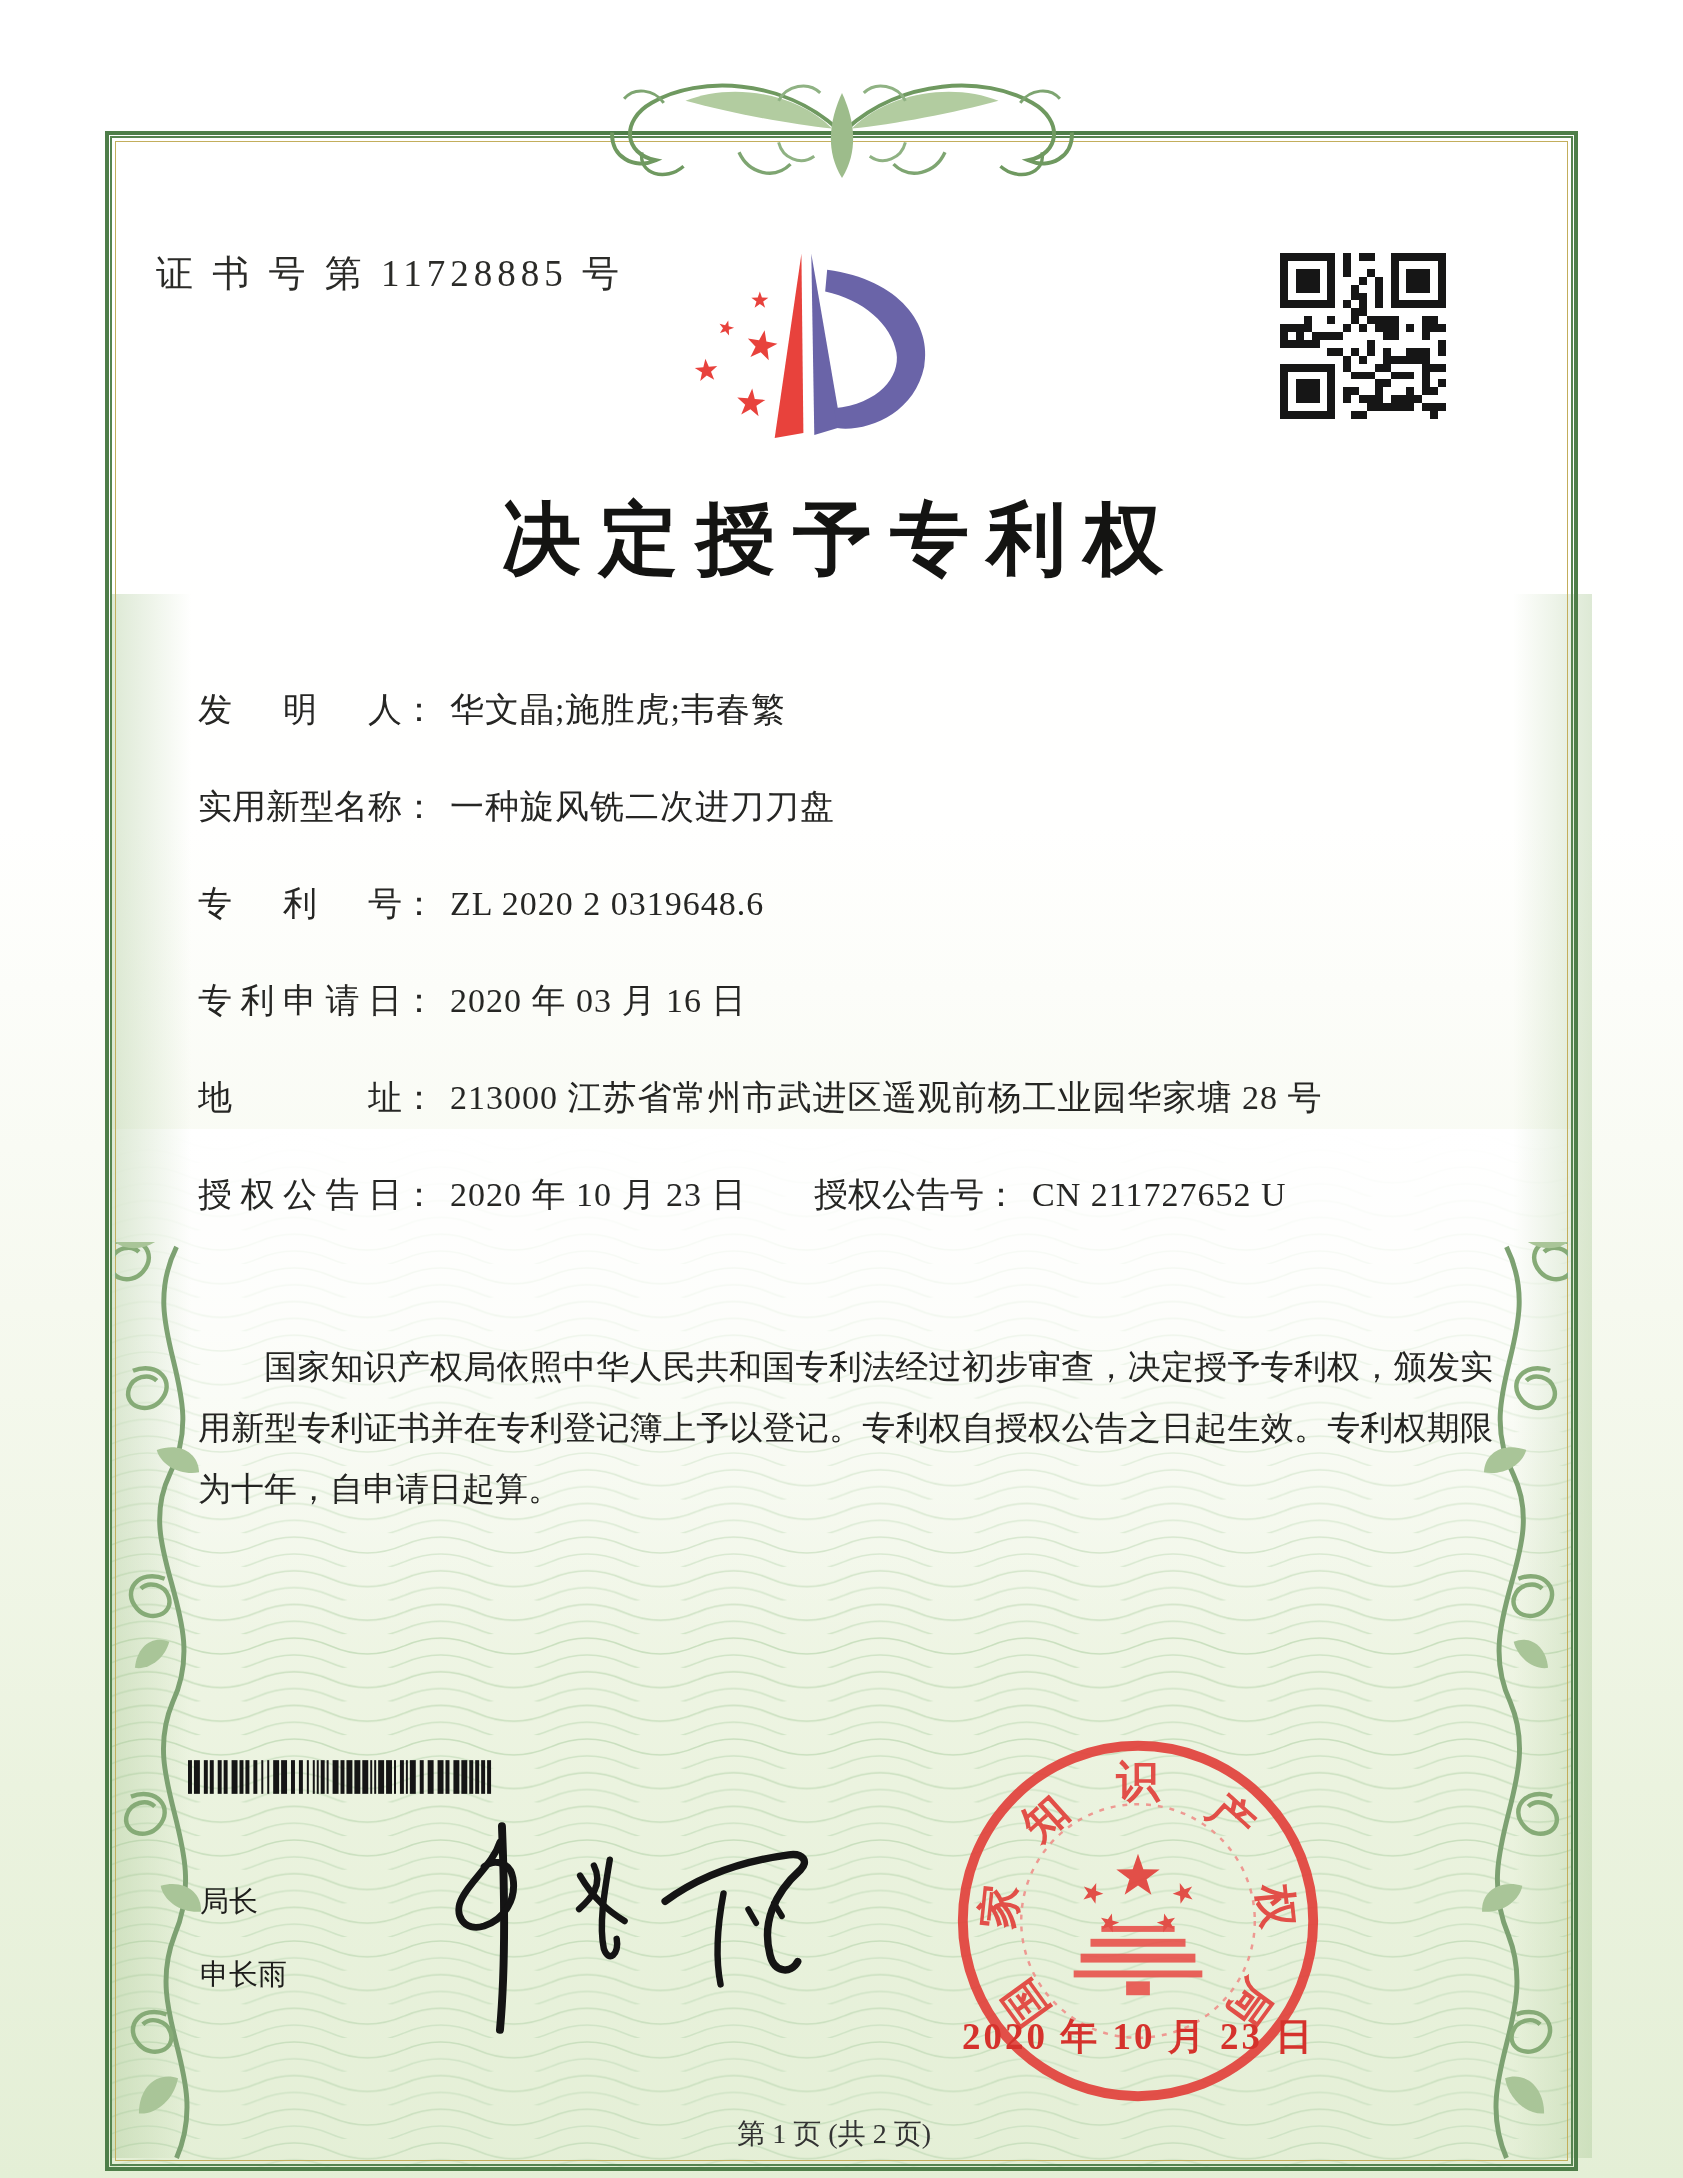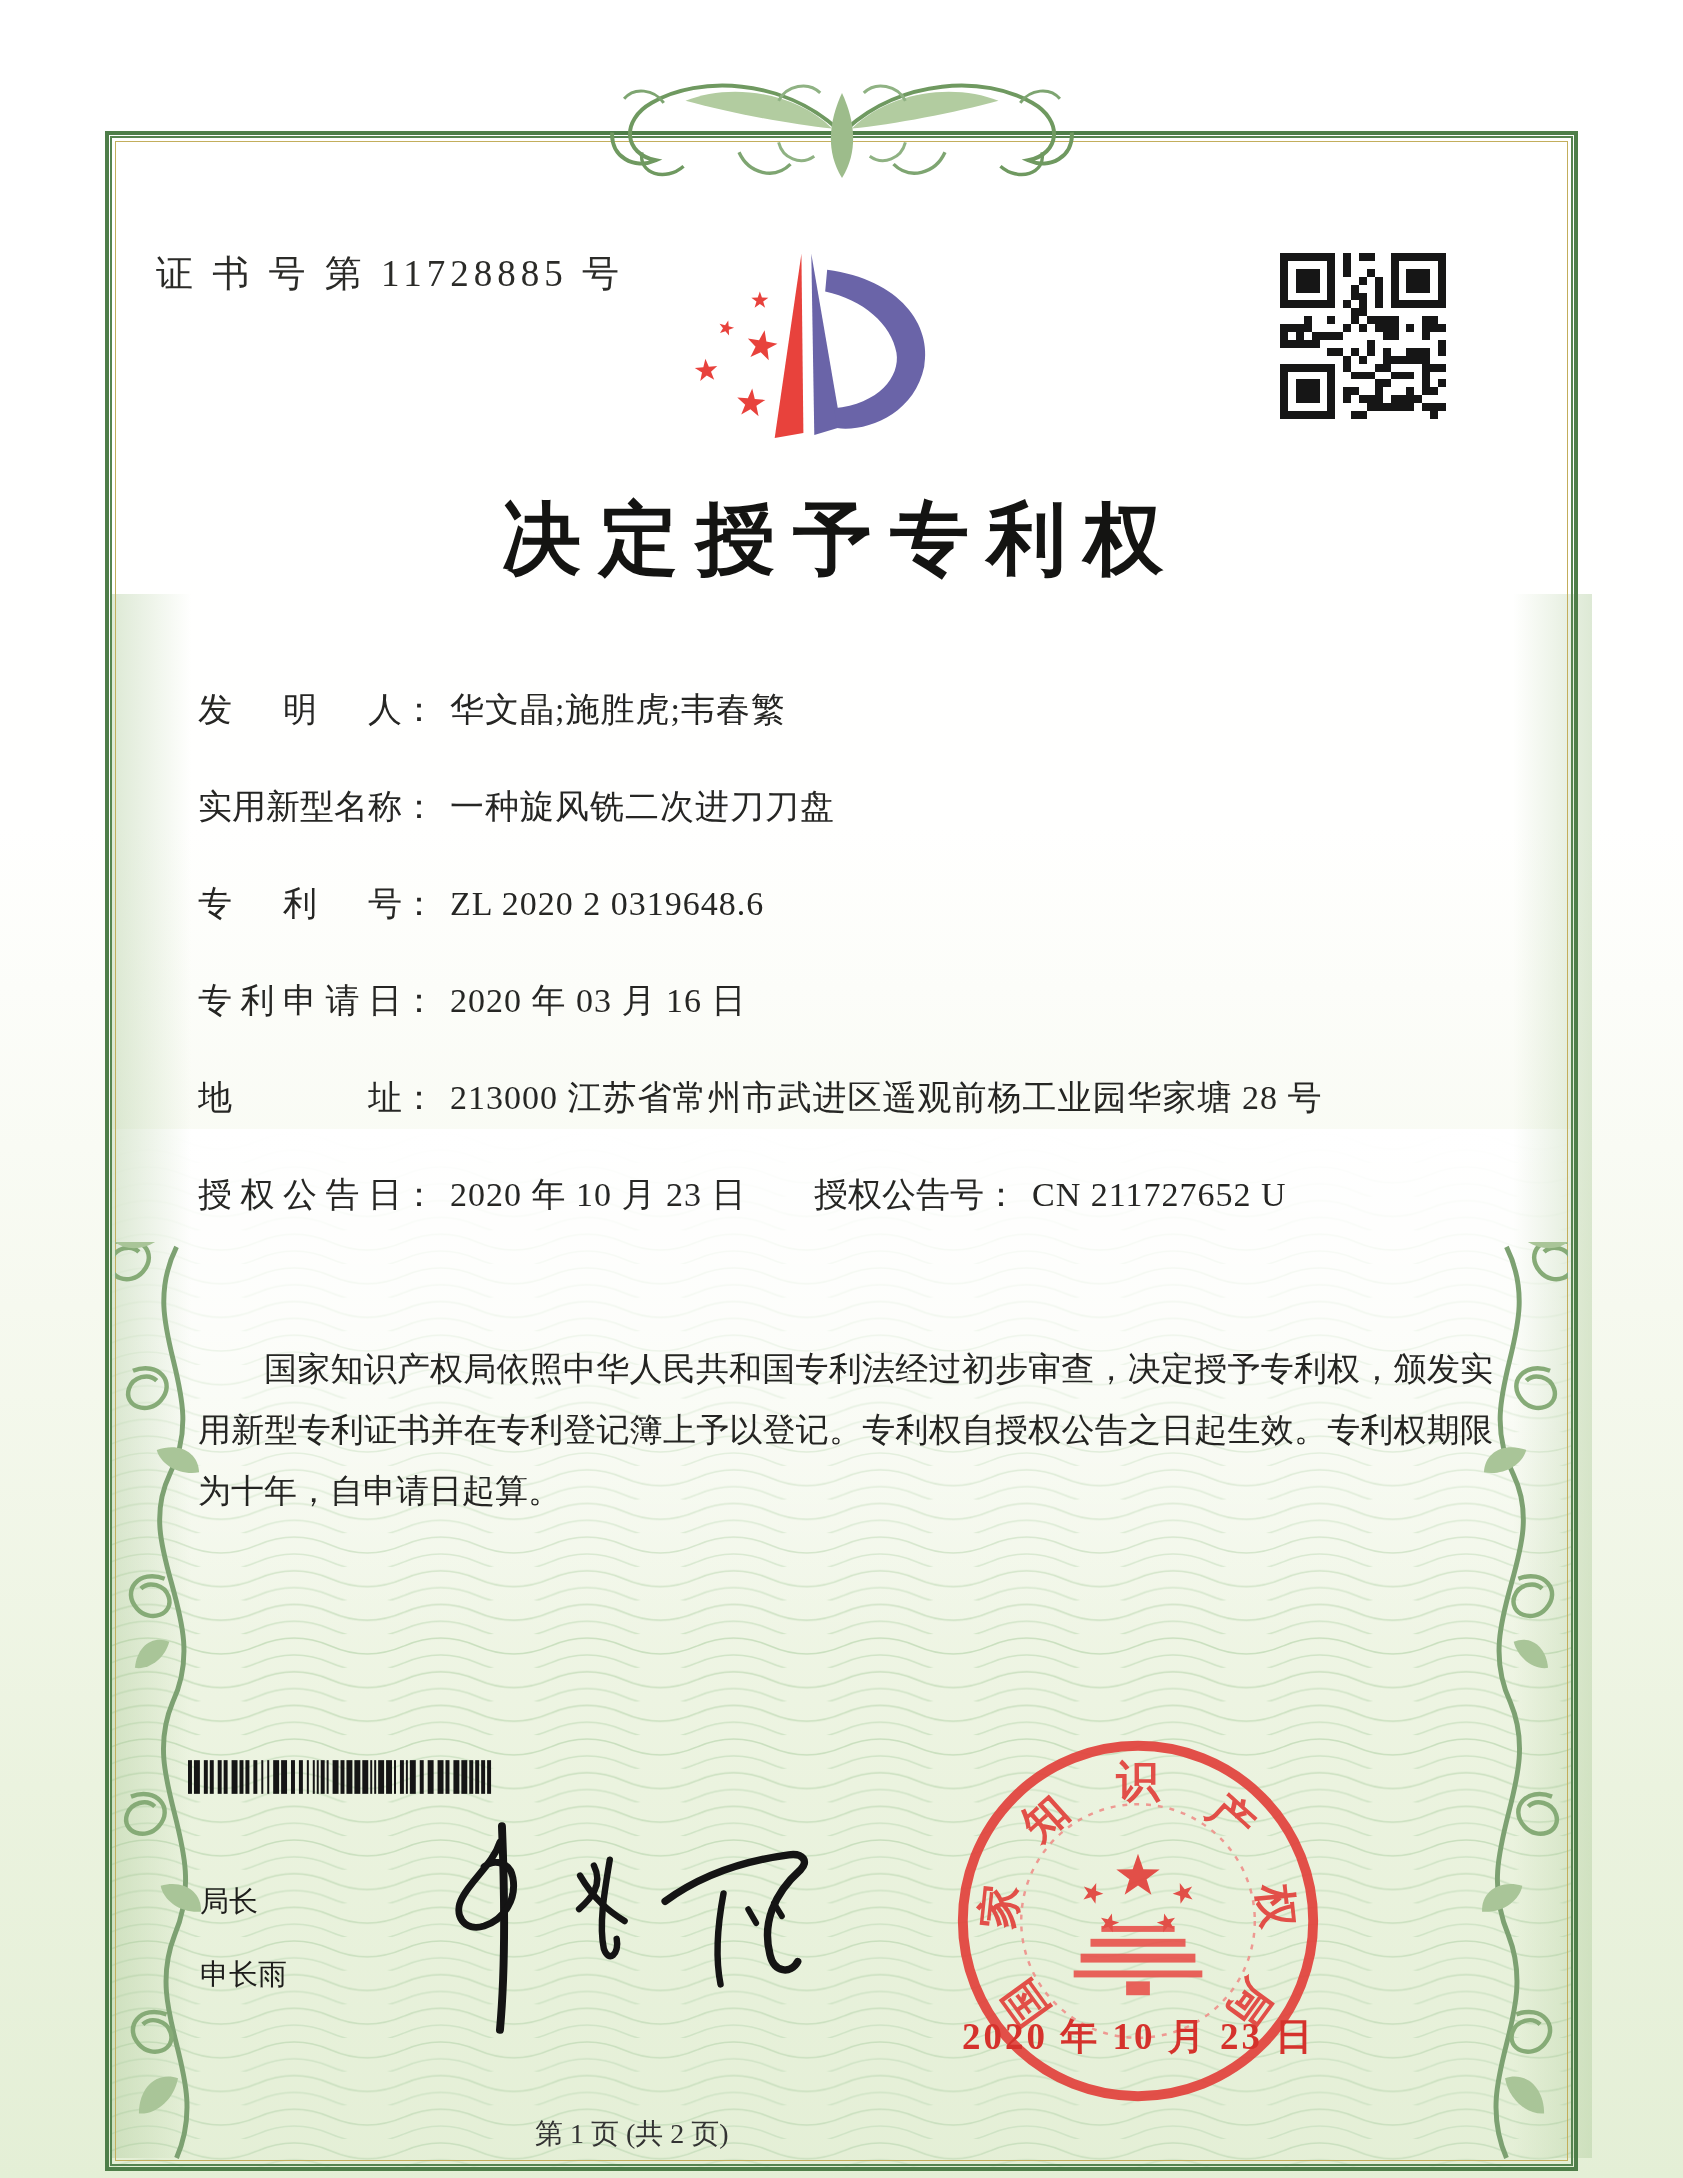--- a/index.html
+++ b/index.html
@@ -33,30 +33,30 @@
   .fields{left:198px;top:661px;width:1307px;font-size:34px;color:#262624;}
   .frow{position:relative;height:97px;line-height:97px;white-space:nowrap;}
   .flabel{display:inline-block;width:204px;text-align:justify;text-align-last:justify;vertical-align:top;}
   .fcolon{display:inline-block;margin-right:14px;}
   .fvalue{letter-spacing:1px;}
   .grant-right{position:absolute;left:616px;top:0;}
 
   
   .body-text{left:198px;top:1339px;width:1295px;font-size:33px;line-height:61px;
              text-align:justify;color:#242422;}
-  .body-text p{margin:0;text-indent:2em;}
+  .body-text p{margin:0;text-indent:2em;font-family:Liberation Mono, monospace;}
 
   
   .barcode-wrap{left:188px;top:1760px;width:309px;height:34px;}
   .signer{left:200px;top:1865px;font-size:29px;color:#1d1d1b;line-height:73px;}
   .sig-svg{left:406px;top:1804px;}
   .seal-svg{left:945px;top:1728px;pointer-events:none;}
   .seal-date{left:911px;top:2012px;width:455px;text-align:center;font-size:37px;
              font-weight:700;color:#d5322c;letter-spacing:3px;}
-  .footer{left:535px;top:2115px;width:396px;text-align:left;font-size:28px;color:#333;}
+  .footer{left:535px;top:2115px;width:396px;text-align:right;font-size:28px;color:#333;}
 </style>
 </head>
 <body>
 
 <div class="page">
 
   <svg class="abs" style="left:111px;top:1129px;" width="1461" height="1038" viewBox="0 0 1476 1048">
     <defs>
       <pattern id="wv" width="148" height="34" patternUnits="userSpaceOnUse">
         <path d="M0,12 Q 37,-4 74,12 T 148,12" fill="none" stroke="#c9dfbe" stroke-width="1.6"></path>

